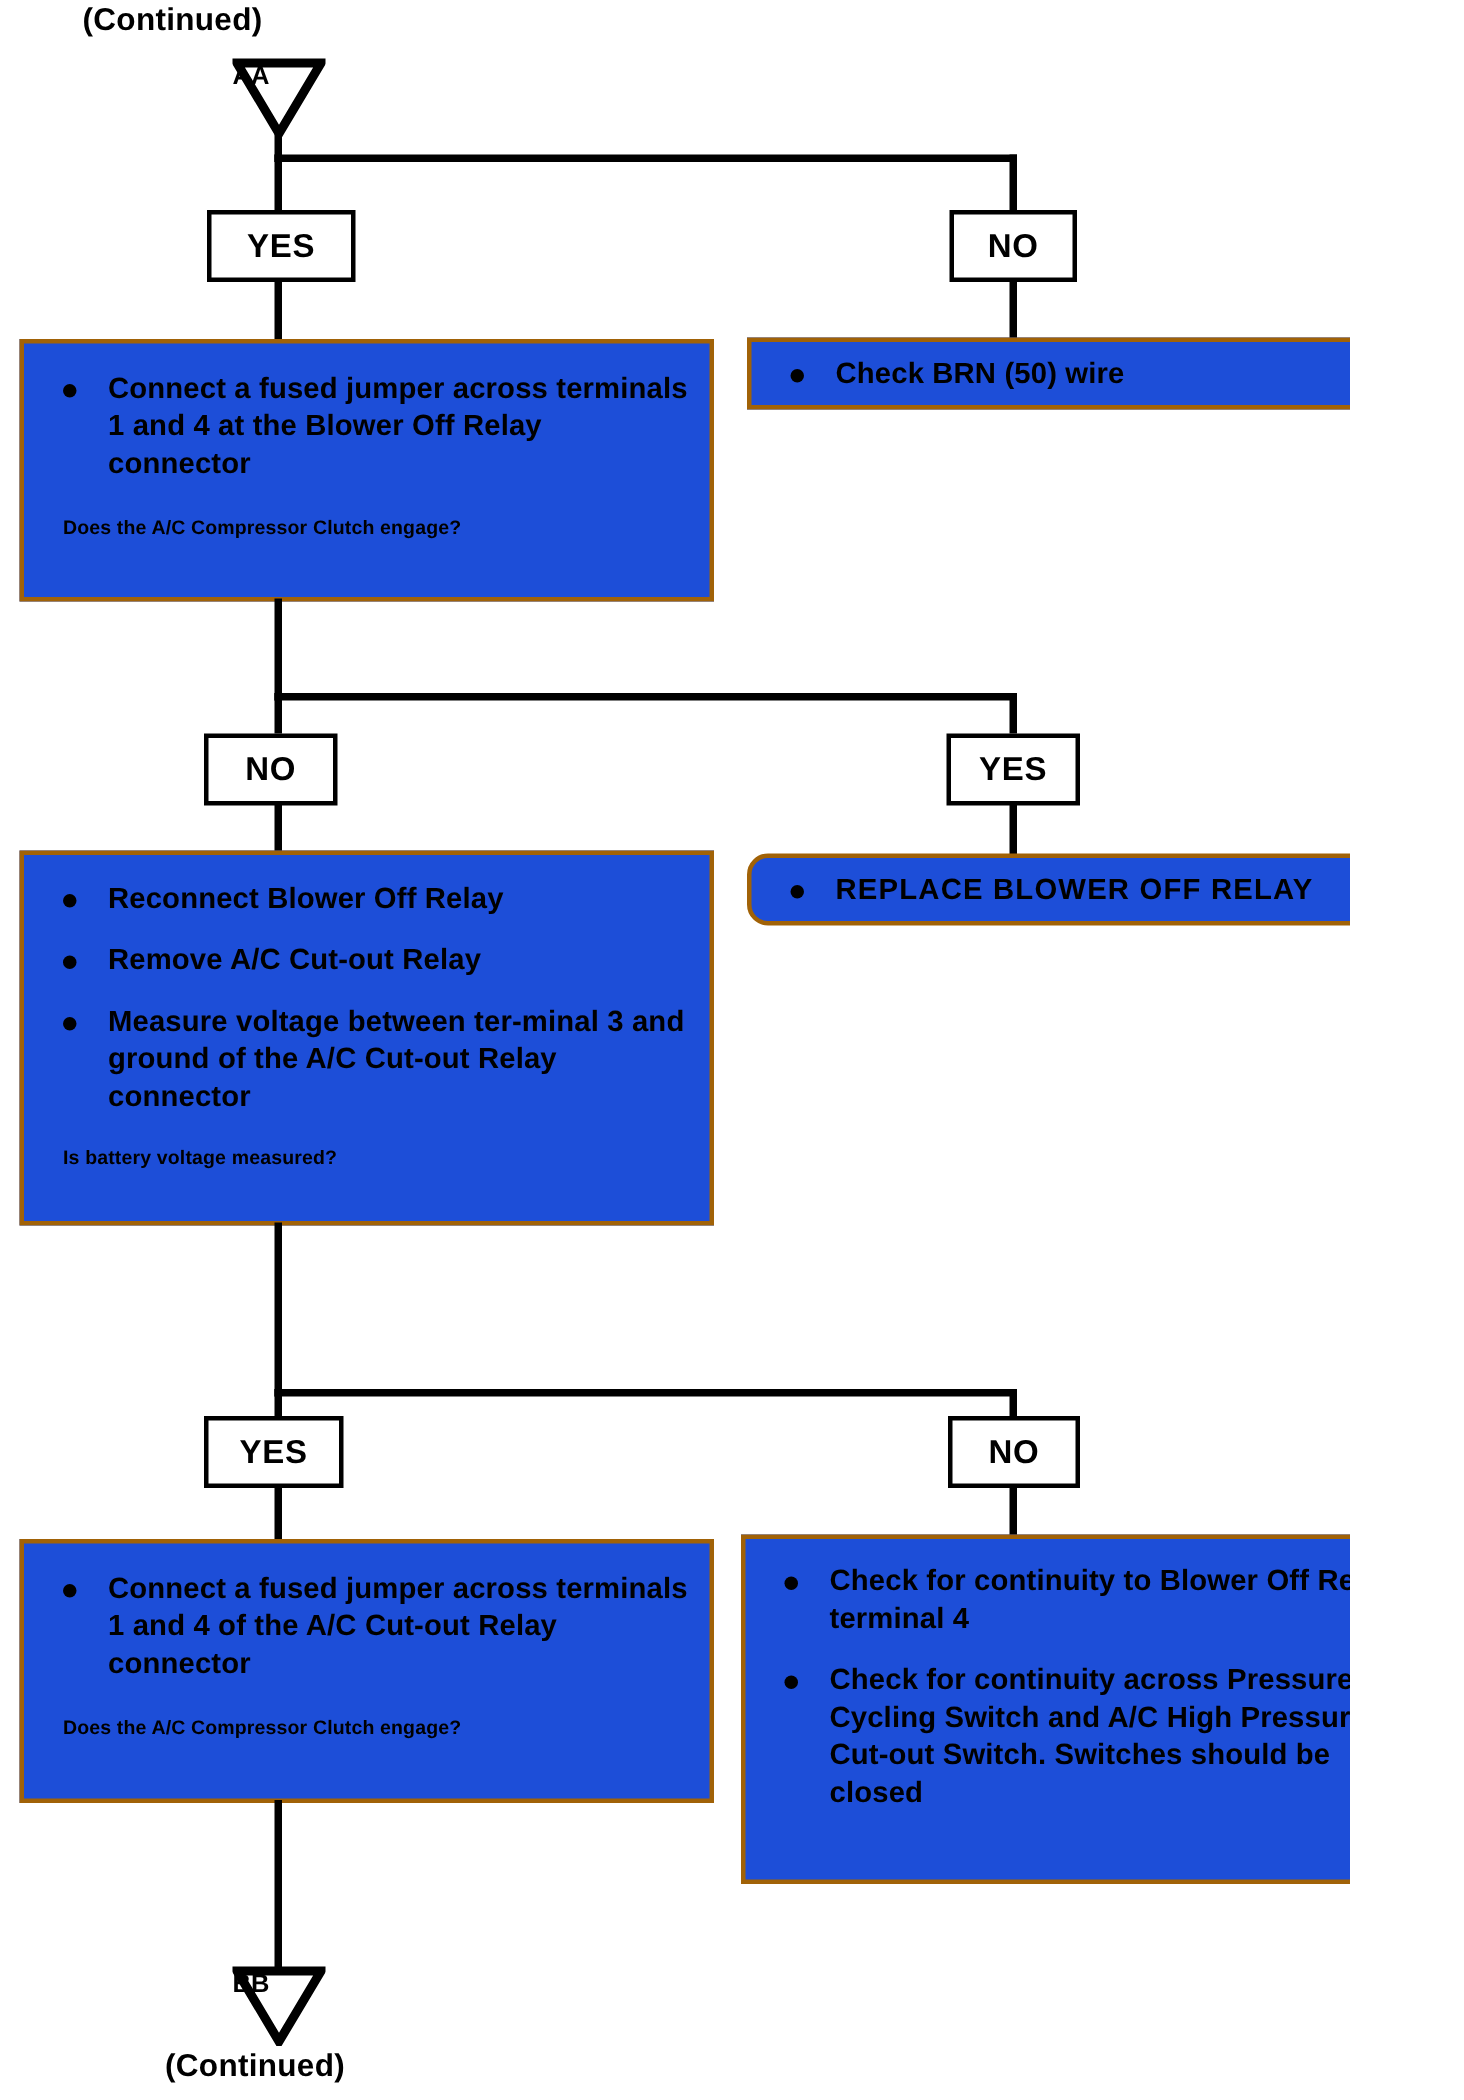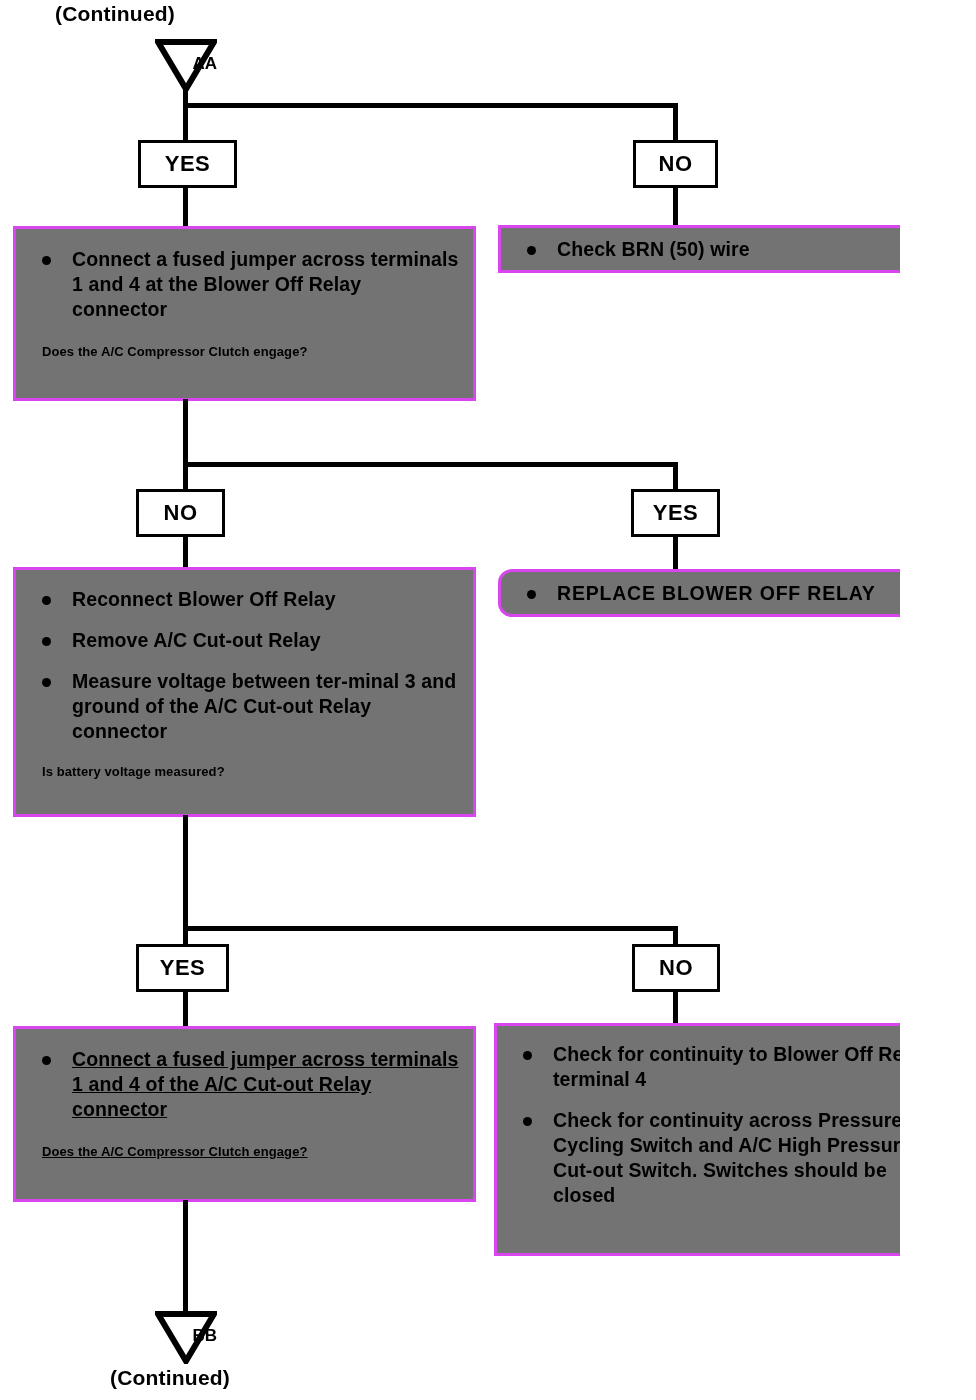--- a/index.html
+++ b/index.html
@@ -38,22 +38,22 @@
     align-items: center;
     justify-content: center;
     font-size: 22px;
     font-weight: bold;
     letter-spacing: 0.5px;
     color: #000000;
   }
 
   .content-box {
     position: absolute;
-    border: 3px solid #d946ef;
-    background: #737373;
+    border: 3px solid #a16207;
+    background: #1d4ed8;
     box-sizing: border-box;
     color: #000000;
   }
 
   .bullets {
     list-style: none;
     margin: 0;
     padding: 0;
   }
   .bullets li {
@@ -86,24 +86,24 @@
 
   
   .conn {
     position: absolute;
     width: 62px;
     height: 54px;
   }
   .conn svg { display: block; }
   .conn .conn-text {
     position: absolute;
-    top: 16px;
+    top: 3px;
     left: 0;
     width: 100%;
-    text-align: right;
+    text-align: left;
     font-size: 17px;
     font-weight: bold;
     letter-spacing: 0px;
     color: #000000;
   }
 
   .continued {
     position: absolute;
     font-size: 21px;
     font-weight: bold;
@@ -180,21 +180,21 @@
   <div class="hline" style="left:183px; top:926px; width:495px;"></div>
   <div class="vline" style="left:673px; top:926px; height:29px;"></div>
   <div class="vline" style="left:183px; top:926px; height:29px;"></div>
 
   <div class="label-box" style="left:136px; top:944px; width:93px; height:48px;">YES</div>
   <div class="label-box" style="left:632px; top:944px; width:88px; height:48px;">NO</div>
 
   <div class="vline" style="left:183px; top:990px; height:38px;"></div>
   <div class="vline" style="left:673px; top:990px; height:38px;"></div>
 
-  <div class="content-box" style="left:13px; top:1026px; width:463px; height:176px; padding:18px 14px 0 4px;text-decoration:underline;">
+  <div class="content-box" style="left:13px; top:1026px; width:463px; height:176px; padding:18px 14px 0 4px;">
     <ul class="bullets">
       <li>Connect a fused jumper across terminals 1 and 4 of the A/C Cut-out Relay connector</li>
     </ul>
     <p class="question" style="margin-top:22px; margin-left:22px;">Does the A/C Compressor Clutch engage?</p>
   </div>
 
   <div class="content-box" style="left:494px; top:1023px; width:468px; height:233px; padding:16px 12px 0 4px;">
     <ul class="bullets">
       <li>Check for continuity to Blower Off Relay terminal 4</li>
       <li>Check for continuity across Pressure Cycling Switch and A/C High Pressure Cut-out Switch. Switches should be closed</li>

